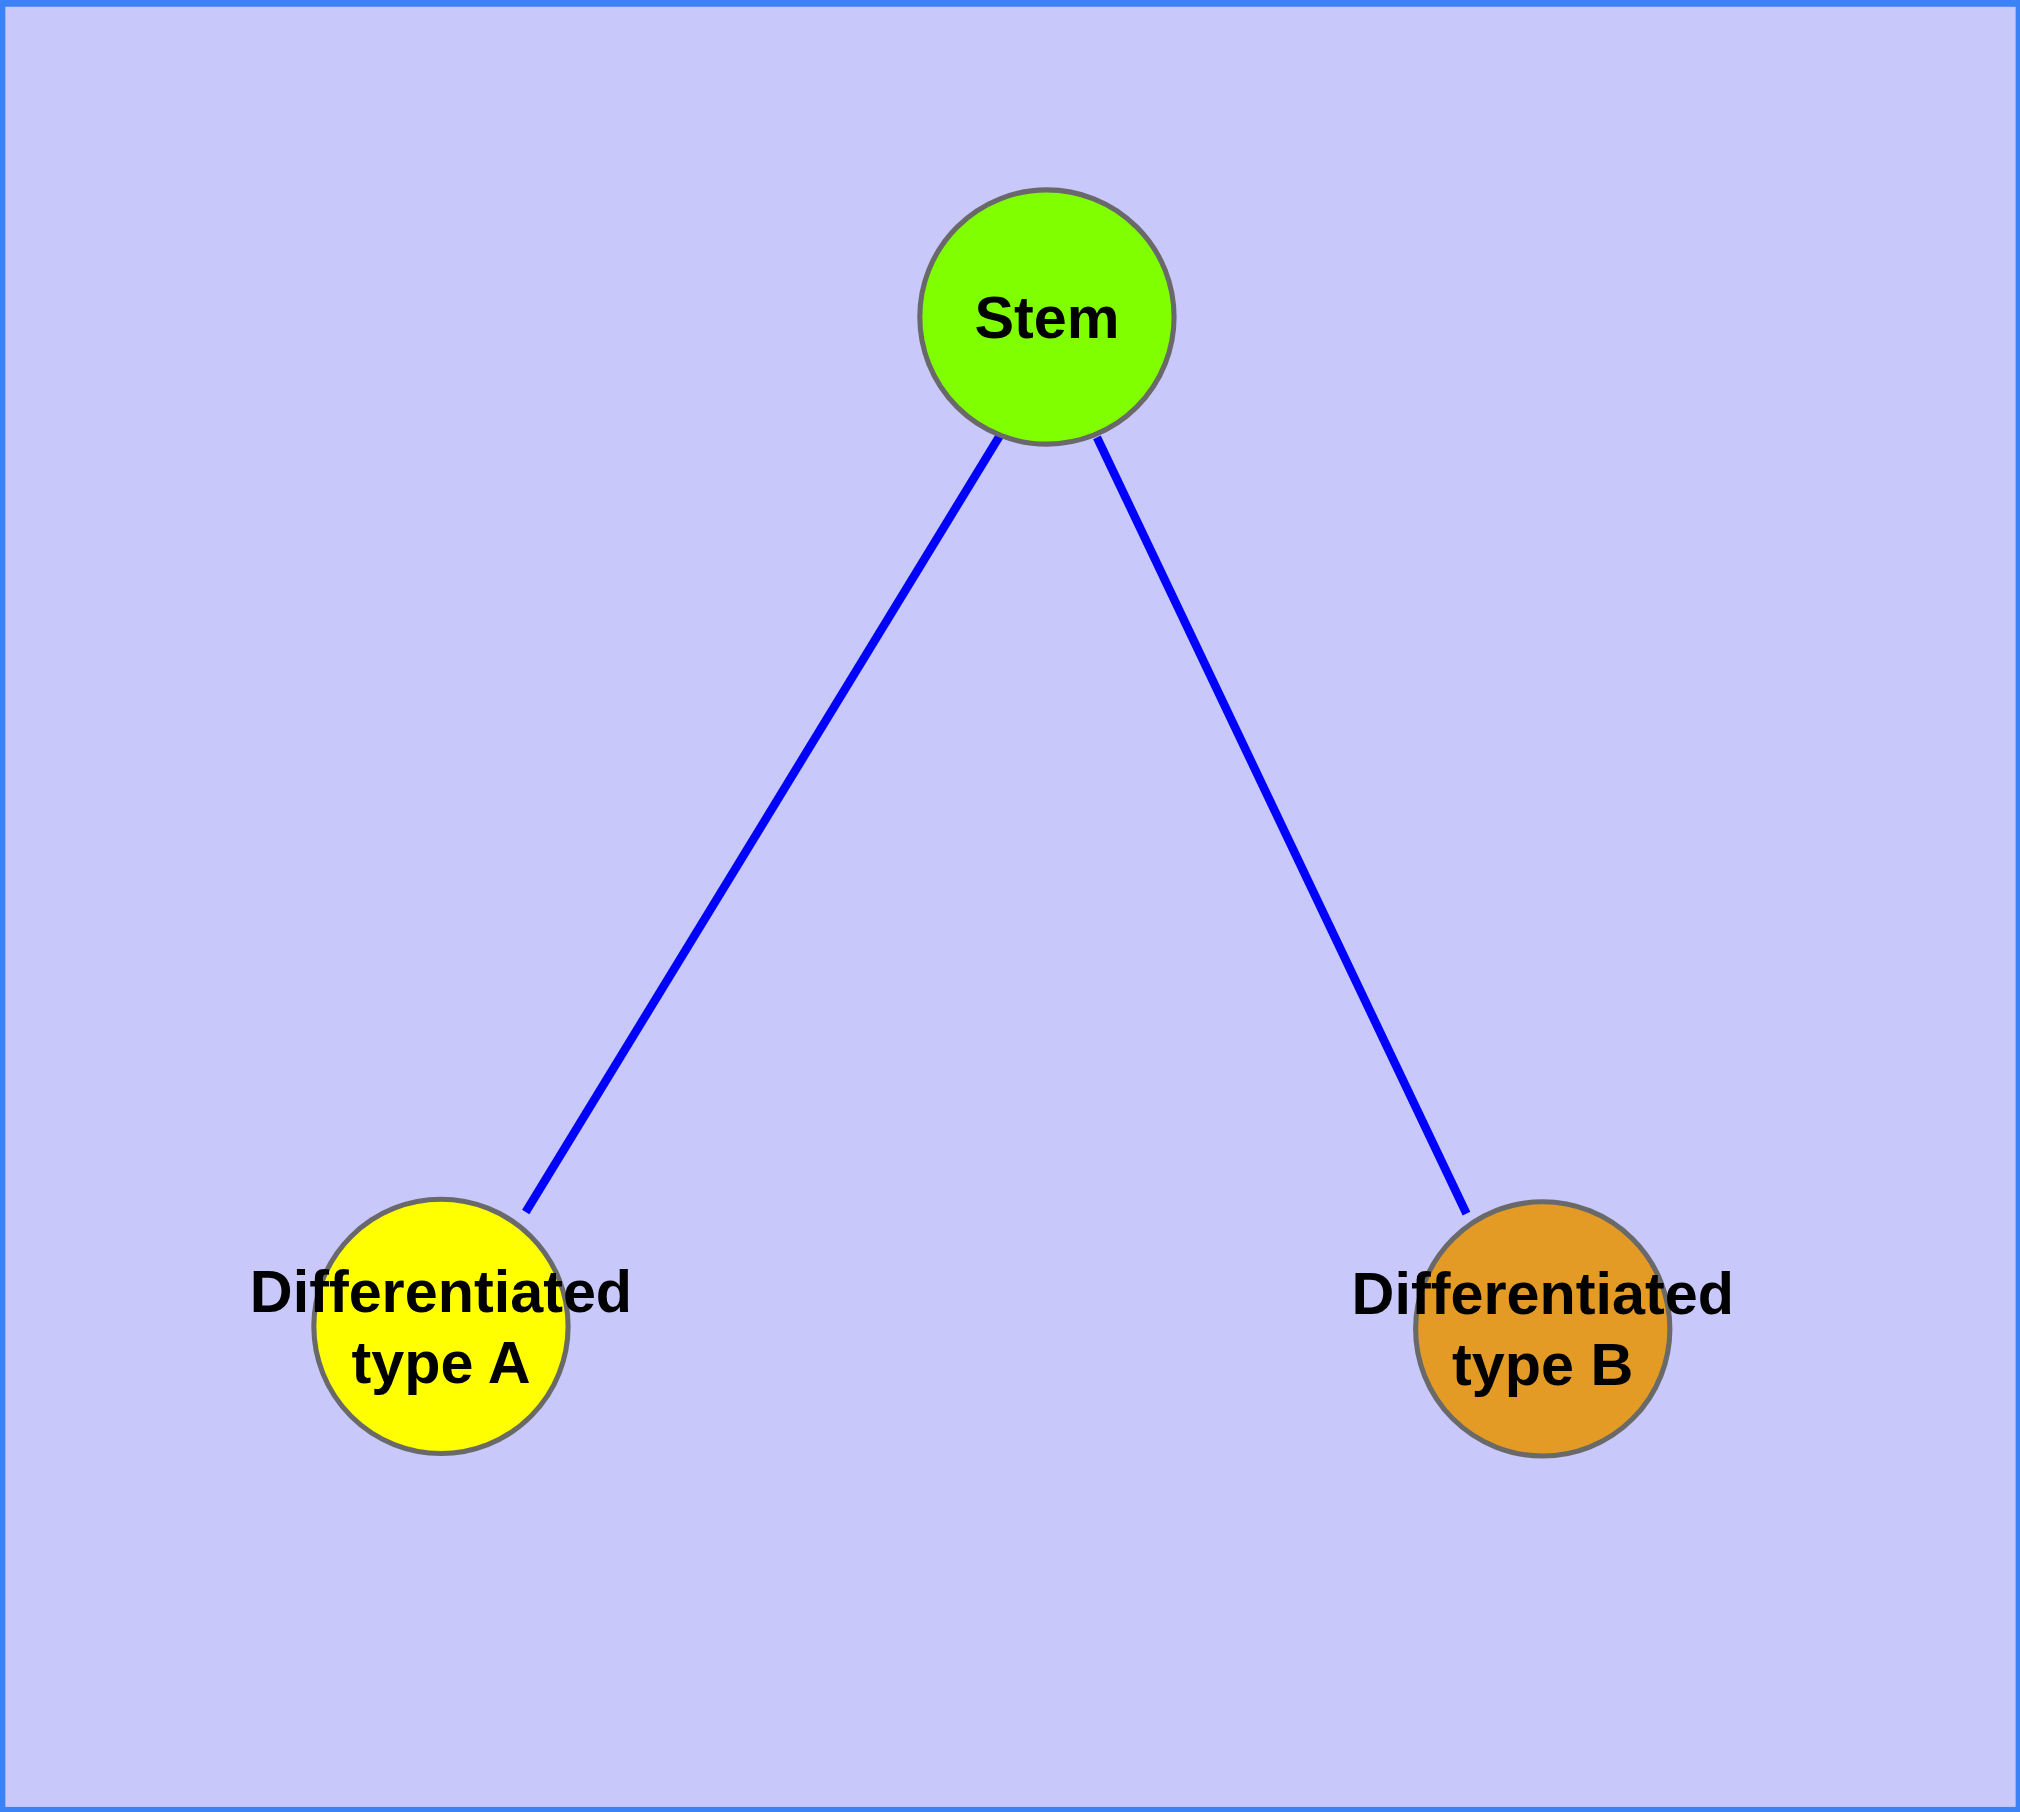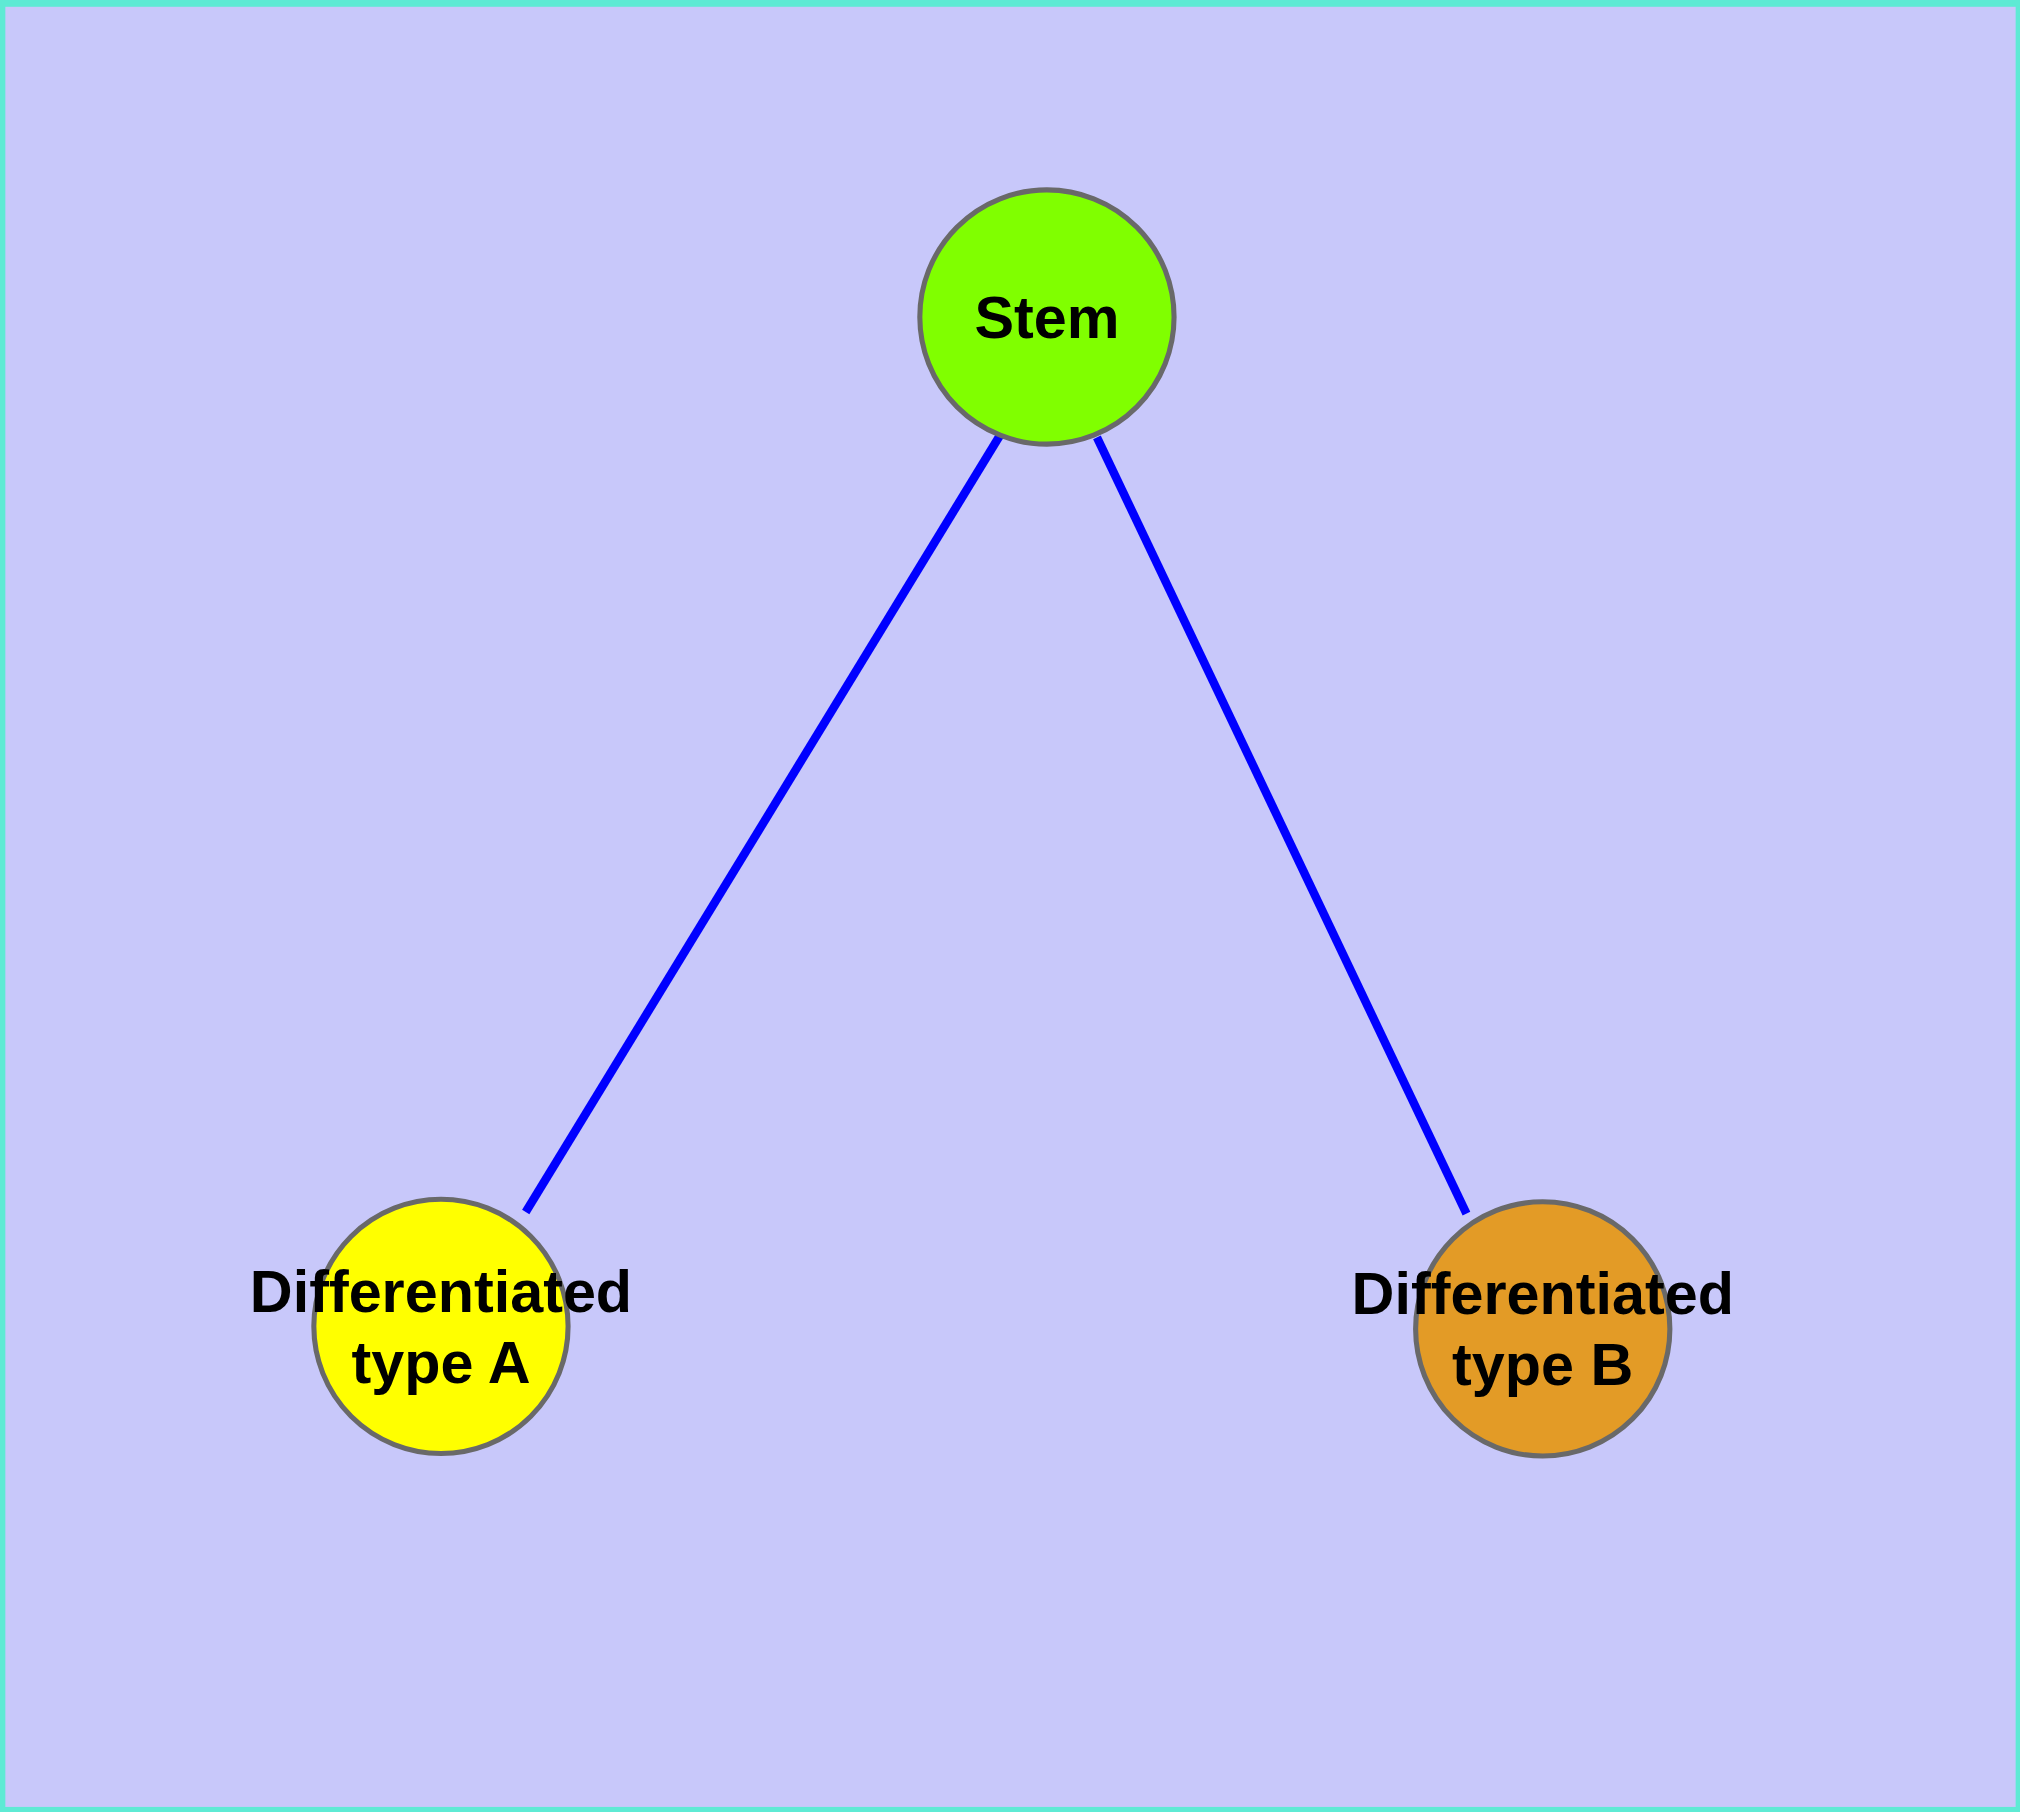--- a/index.html
+++ b/index.html
@@ -25,21 +25,21 @@
   }
   .node-label {
     font-family: "Liberation Sans", sans-serif;
     font-weight: bold;
     fill: #000000;
   }
 </style>
 </head>
 <body>
 
-<div id="canvas" style="width: 2021px; height: 1812px; background: #5eead4;">
+<div id="canvas" style="width: 2021px; height: 1812px; background: #3b82f6;">
   <svg id="graph-svg" width="2021" height="1812" viewBox="0 0 2384 2138" xmlns="http://www.w3.org/2000/svg">
       <rect x="6" y="8" width="2372" height="2124" fill="#c8c8fa"></rect>
       <g>
         <line x1="1180" y1="513" x2="620" y2="1430" stroke="#0000ff" stroke-width="10" stroke-linecap="butt"></line>
         <line x1="1294" y1="516" x2="1730" y2="1432" stroke="#0000ff" stroke-width="10" stroke-linecap="butt"></line>
       </g>
       <g>
         <g>
           <circle cx="1235" cy="374" r="150" fill="#80ff00" stroke="#696969" stroke-width="6"></circle>
         </g>

